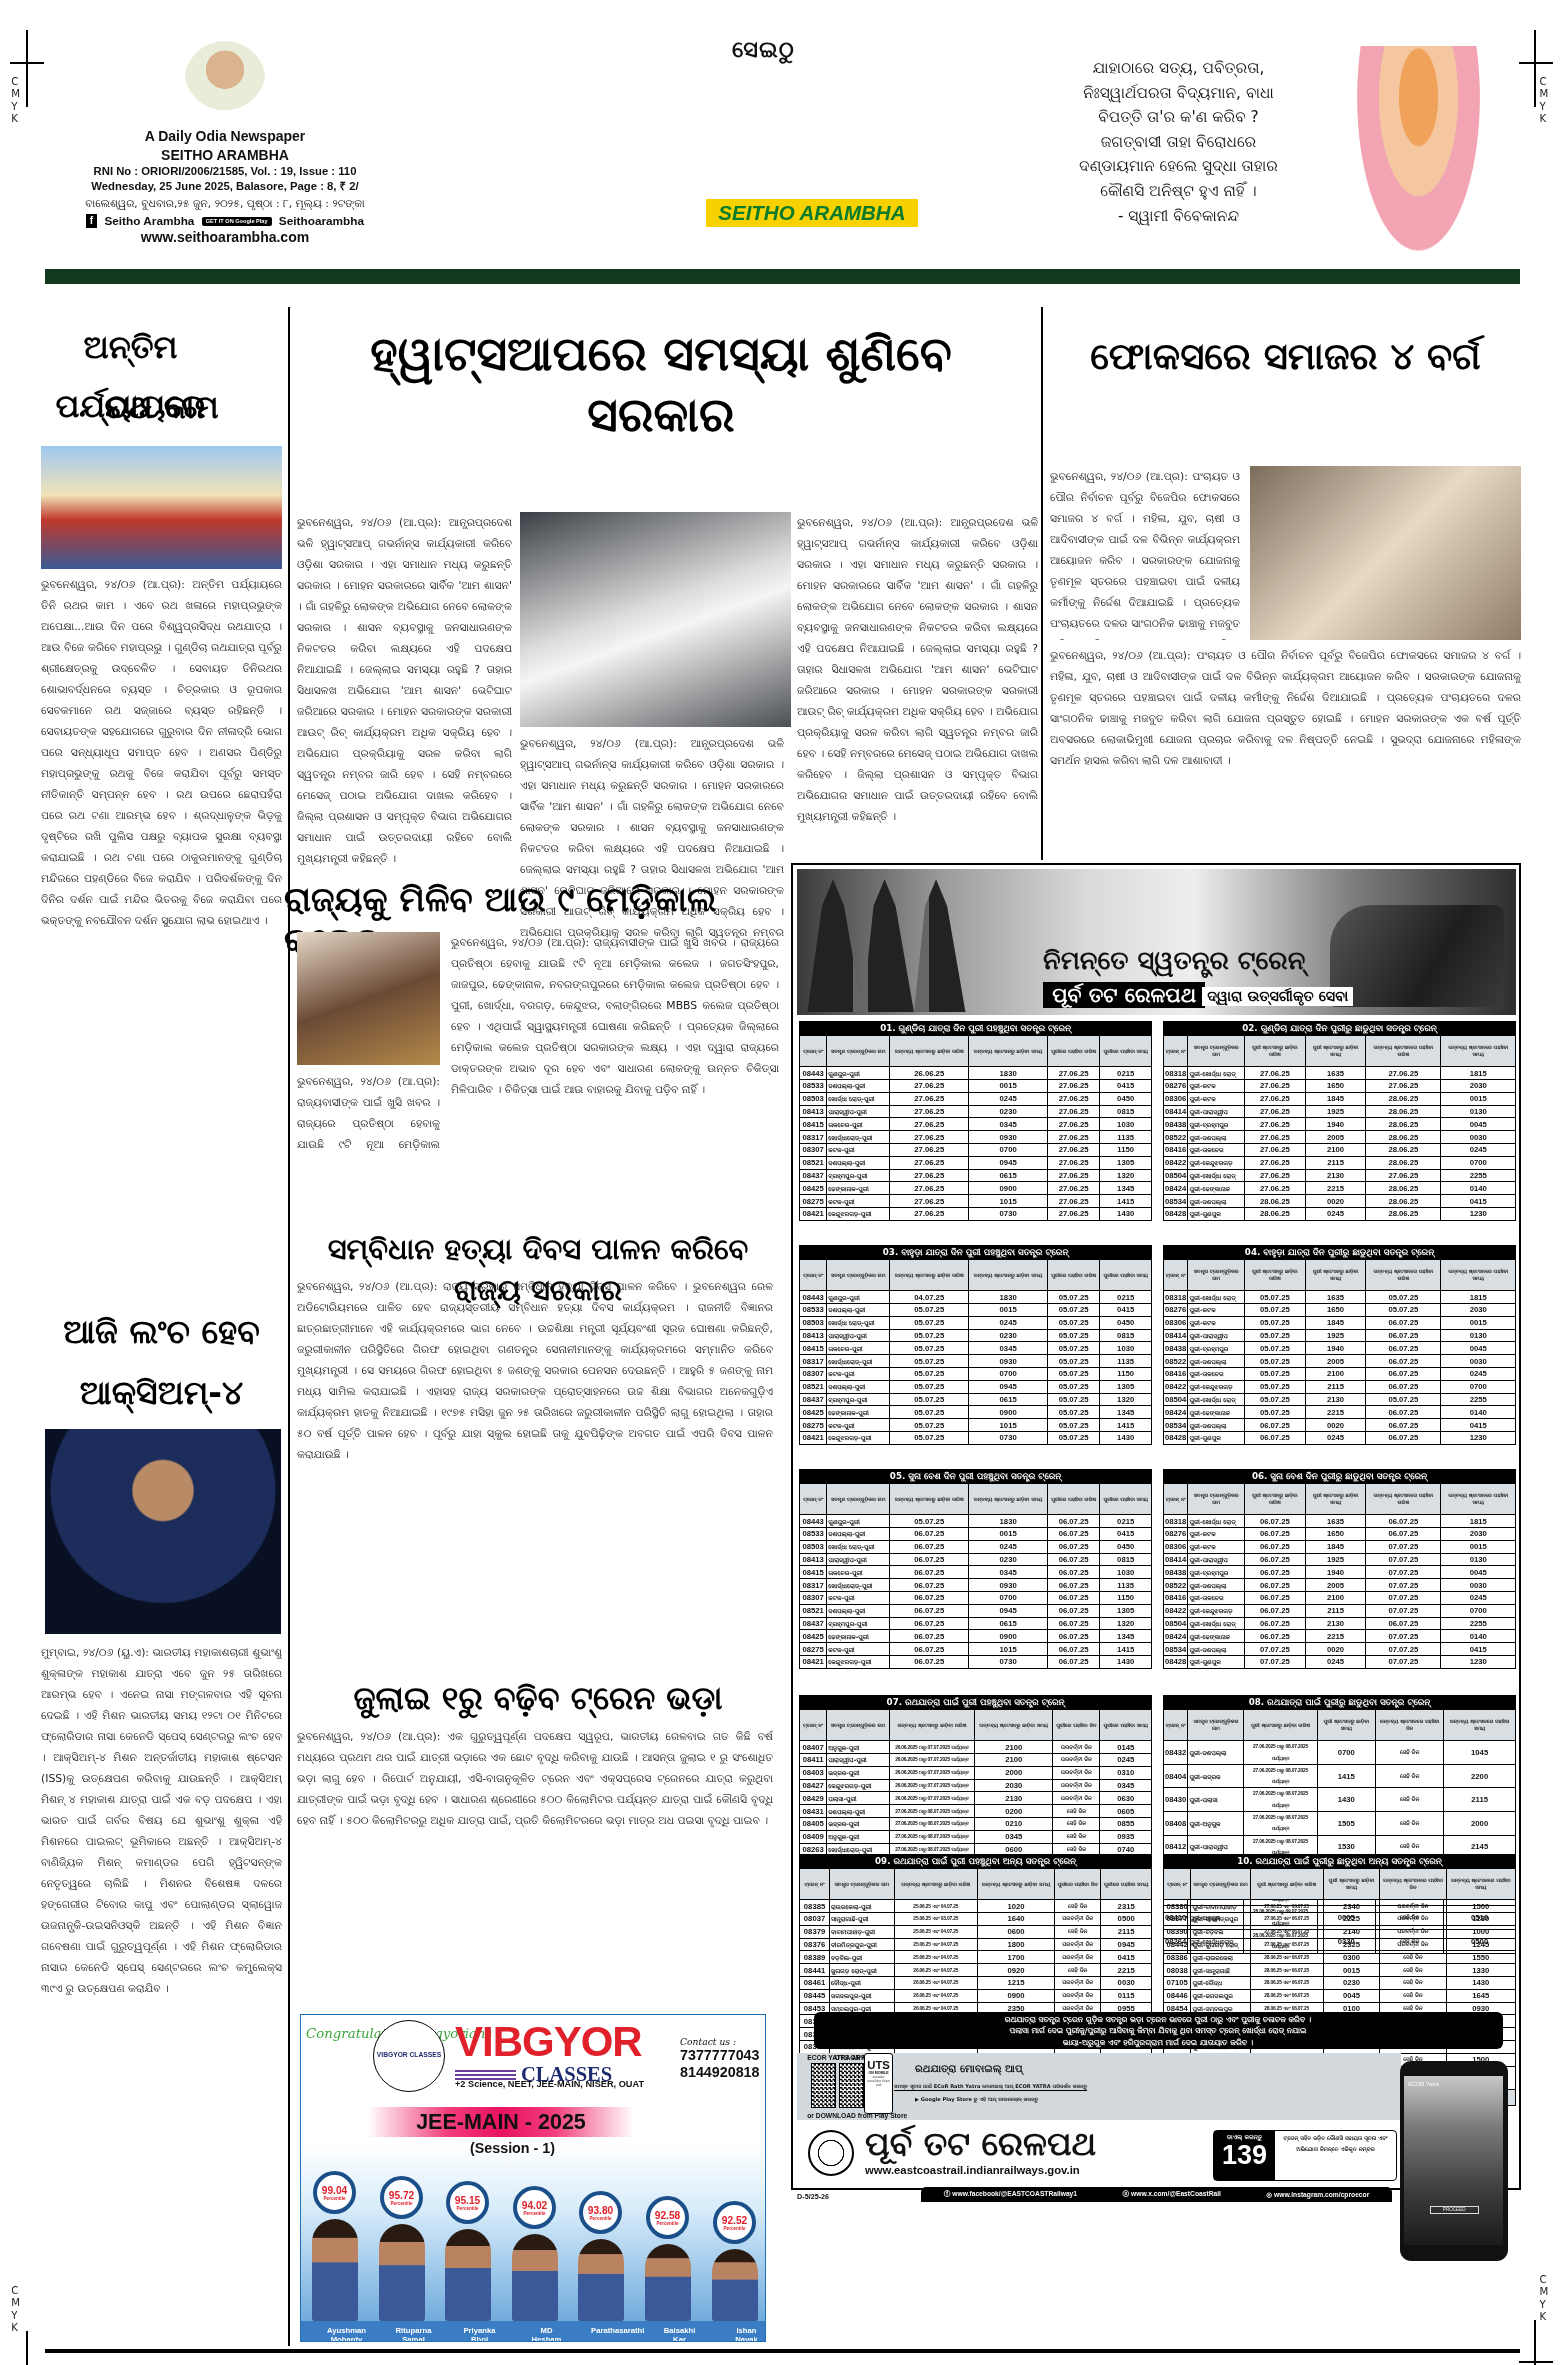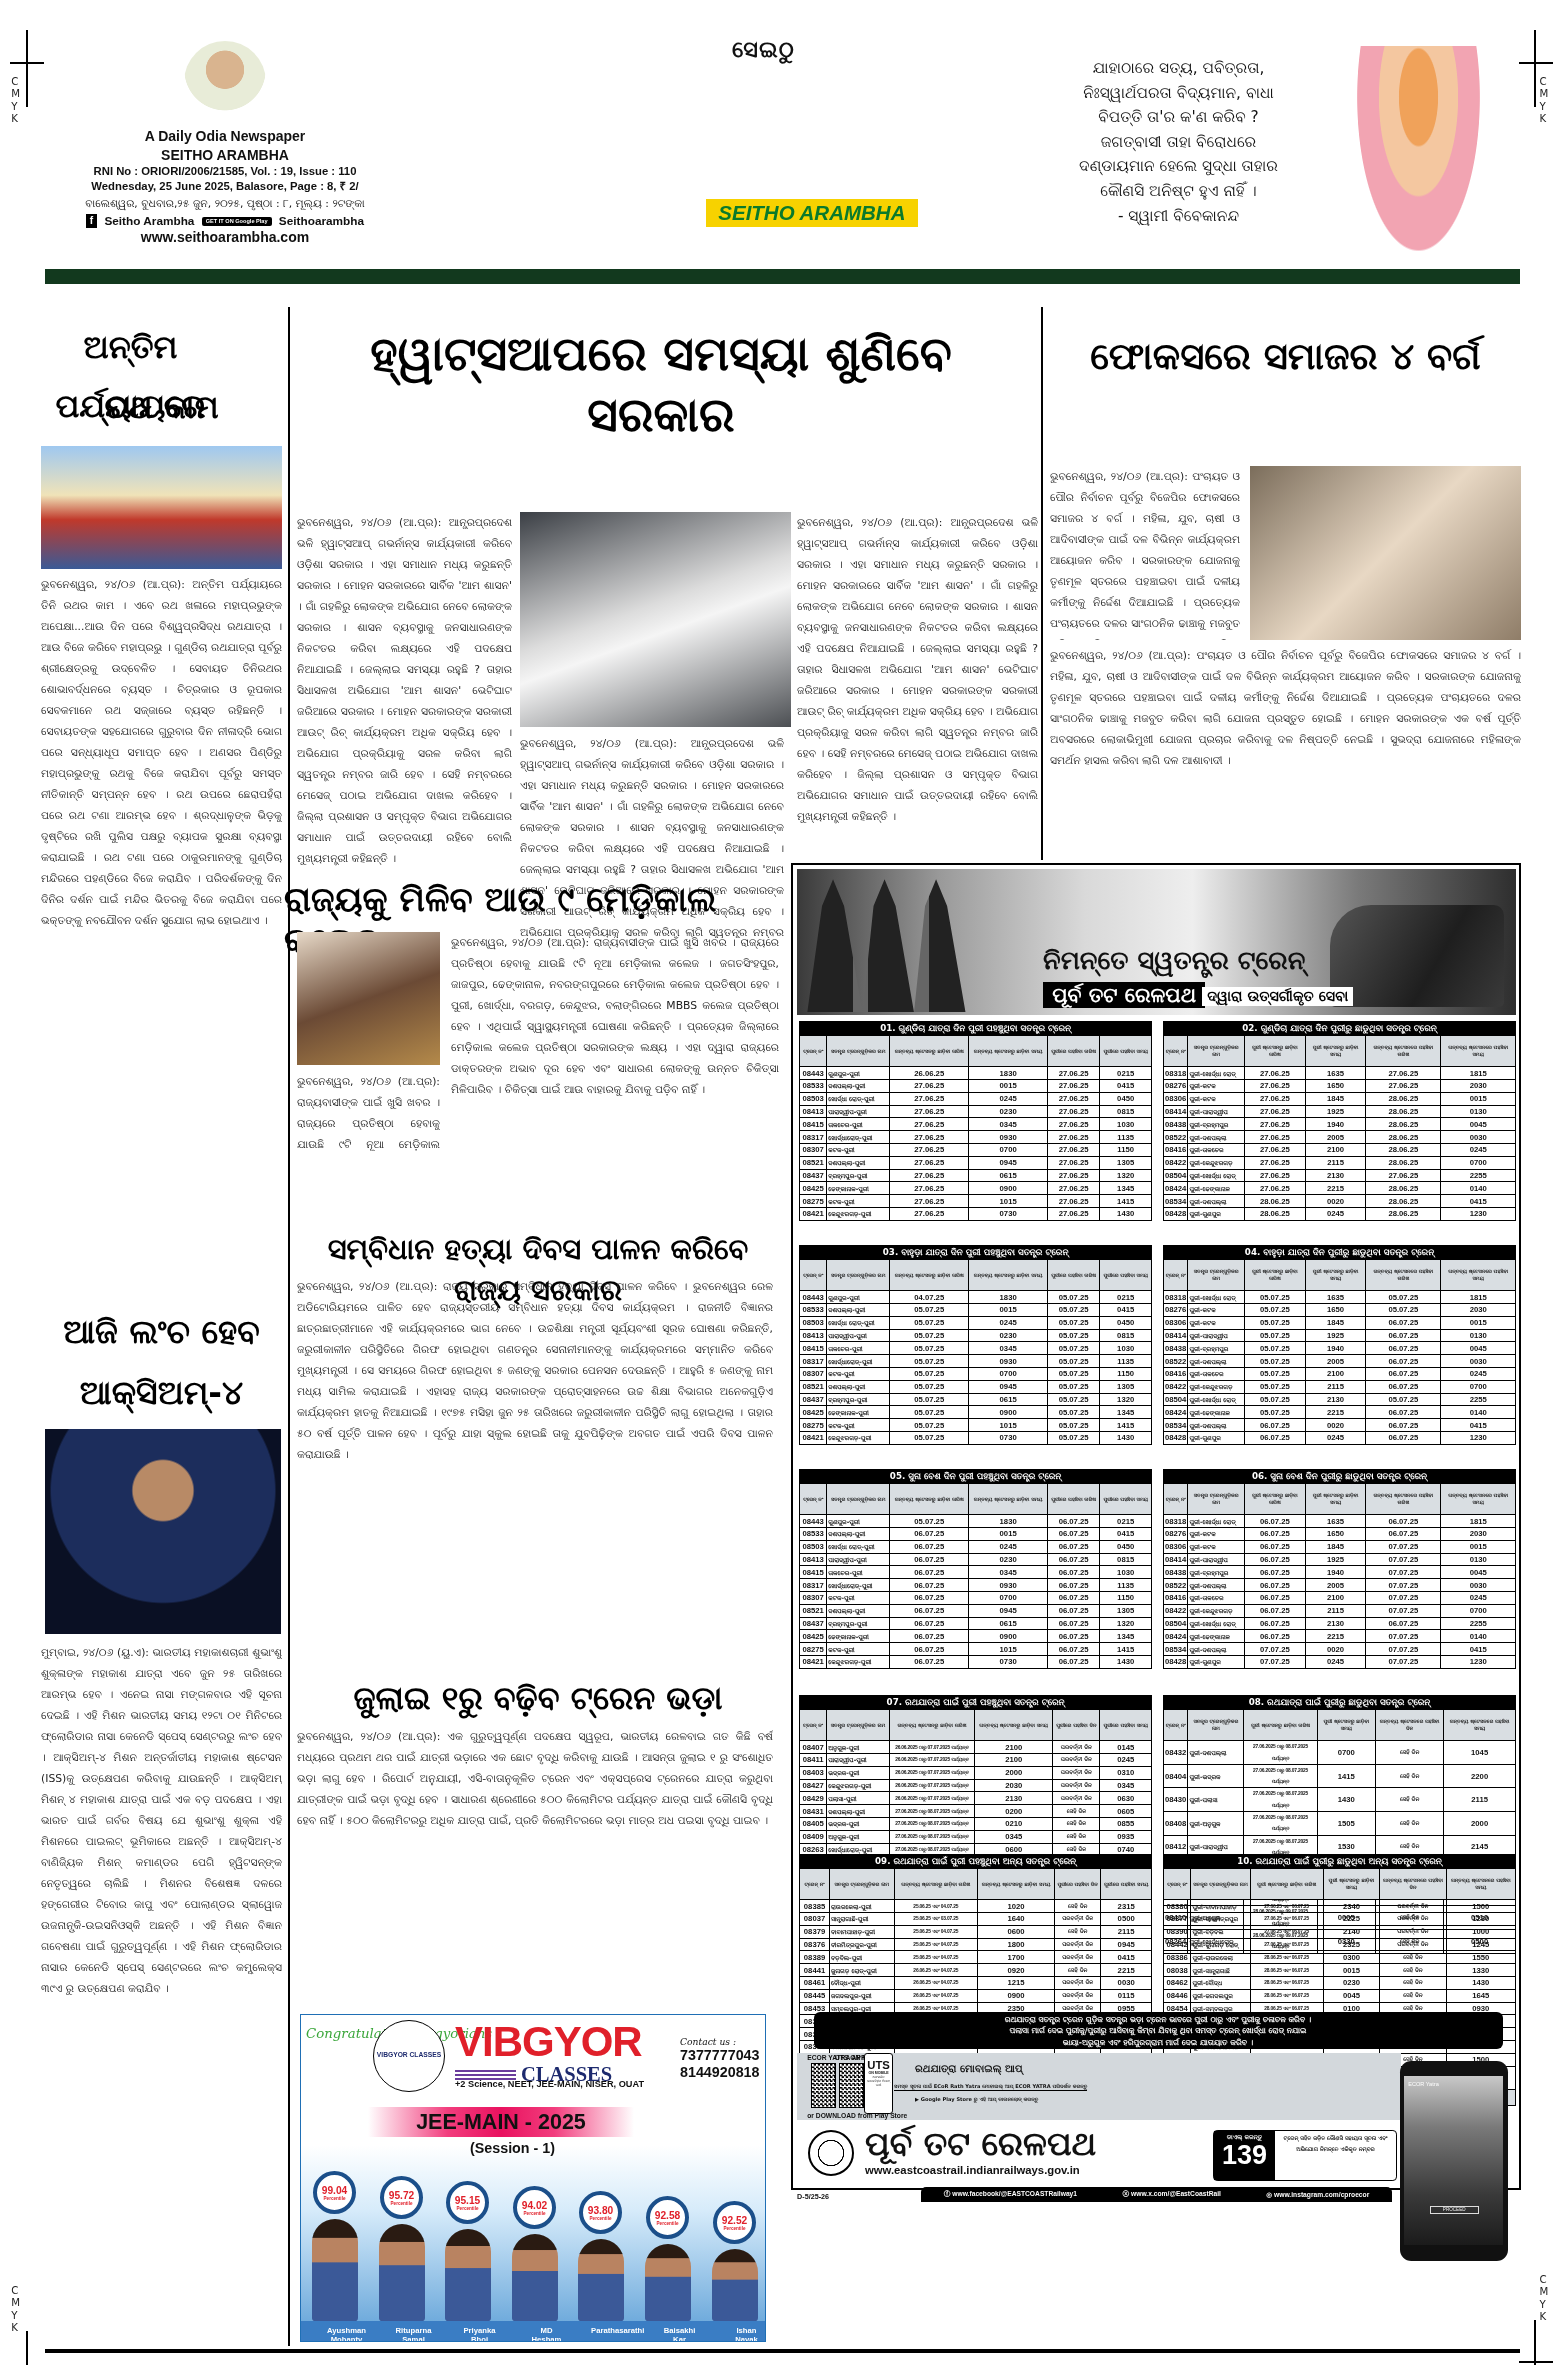--- a/index.html
+++ b/index.html
@@ -1357,21 +1357,21 @@
           </tr>
           <tr>
             <td>08038</td>
             <td class="nm">ପୁରୀ-ସାନ୍ତ୍ରାଗାଛି</td>
             <td class="sm">28.06.25 ଏବଂ 06.07.25</td>
             <td>0015</td>
             <td class="dn">ସେହି ଦିନ</td>
             <td>1330</td>
           </tr>
           <tr>
-            <td>08462</td>
+            <td>07105</td>
             <td class="nm">ପୁରୀ-ବୌଦ୍ଧ</td>
             <td class="sm">28.06.25 ଏବଂ 06.07.25</td>
             <td>0230</td>
             <td class="dn">ସେହି ଦିନ</td>
             <td>1430</td>
           </tr>
           <tr>
             <td>08446</td>
             <td class="nm">ପୁରୀ-ଜଗଦଲପୁର</td>
             <td class="sm">28.06.25 ଏବଂ 06.07.25</td>

